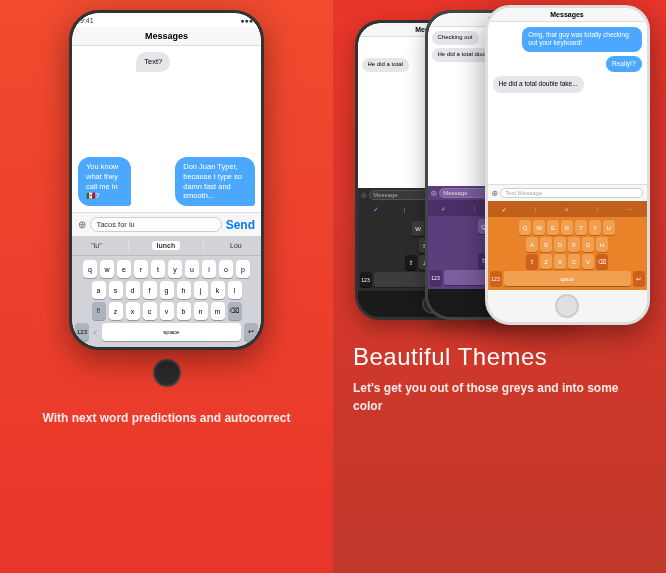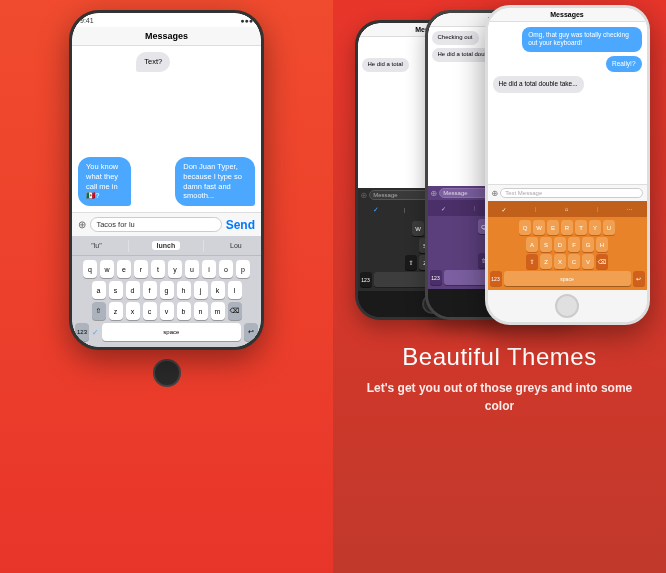--- a/index.html
+++ b/index.html
@@ -222,21 +222,21 @@
     }
 
     .key-bottom-row {
       display: flex;
       gap: 3px;
       align-items: center;
     }
 
     
     .bottom-text {
-      text-align: center;
+      text-align: left;
       padding: 18px 20px 10px;
       color: #fff;
     }
 
     .bottom-title {
       font-size: 24px;
       font-weight: 300;
       letter-spacing: 0.5px;
       margin-bottom: 8px;
     }
@@ -539,20 +539,22 @@
         </div>
       </div>
     </div>
 
     <div style="display:flex;justify-content:center;margin-top:5px;">
       <div class="home-button home-button-dark"></div>
     </div>
   </div>
 
   <div class="bottom-text">
+    <div class="bottom-subtitle">With next word predictions
+and autocorrect</div>
   </div>
 </div>
 
 <div class="right-panel">
   <div class="phones-stack">
 
     <div class="phone-back-left">
       <div style="width:100%;height:100%;background:#1a1a1a;border-radius:22px;overflow:hidden;display:flex;flex-direction:column;">
         <div style="background:#fff;flex:1;display:flex;flex-direction:column;border-radius:22px 22px 0 0;overflow:hidden;">
           <div style="background:#f7f7f7;border-bottom:1px solid #ddd;padding:3px;font-size:7px;text-align:center;font-weight:600;">Messages</div>

